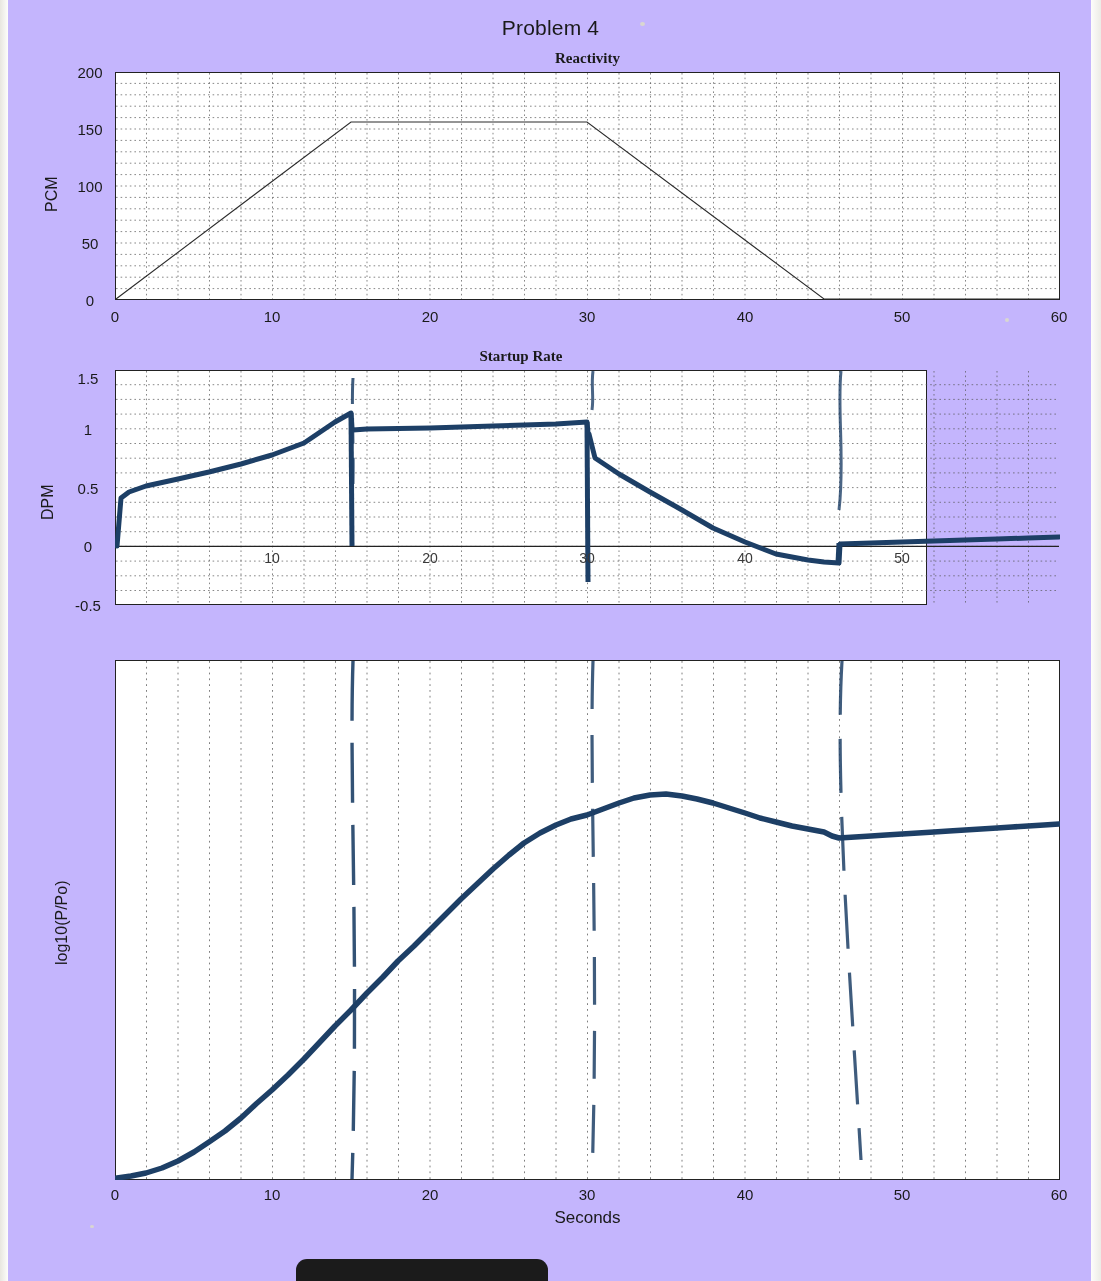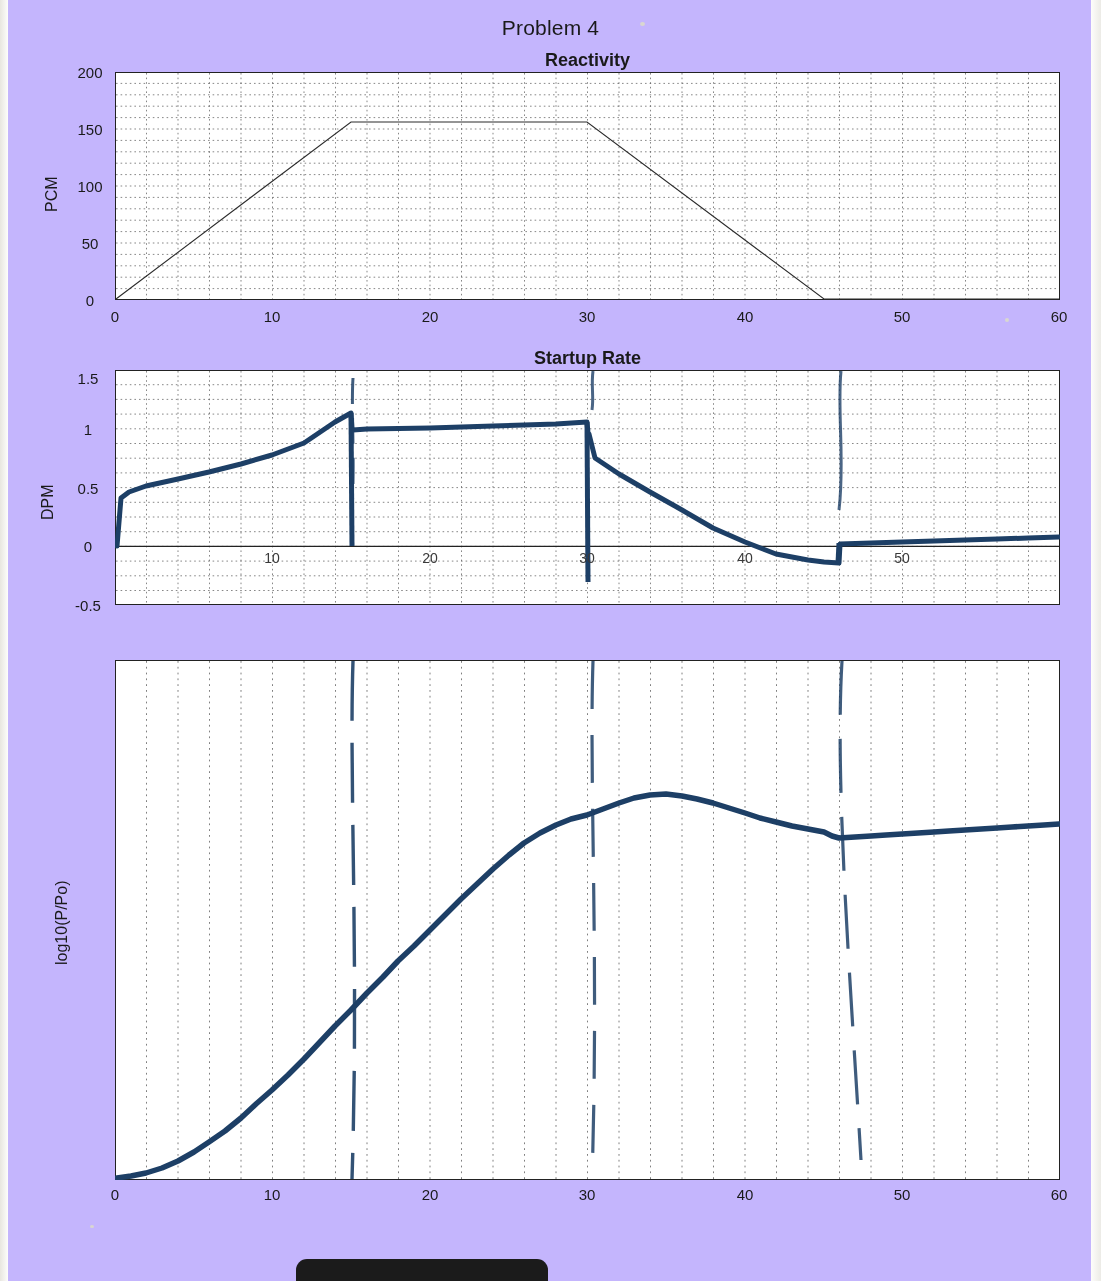--- a/index.html
+++ b/index.html
@@ -44,22 +44,23 @@
   }
   .panel {
     position: absolute;
   }
   .panel-title {
     position: absolute;
     top: -22px;
     left: 0;
     width: 100%;
     text-align: center;
-    font-size: 18px;
+    font-size: 15px;
     font-weight: bold;
+    font-family: Liberation Serif, serif;
   }
   .plotbox {
     position: absolute;
     left: 0; top: 0;
     width: 100%; height: 100%;
     border: 1.2px solid #222;
     box-sizing: border-box;
     background: #ffffff;
   }
   .ylabel {
@@ -190,21 +191,21 @@
     <div class="tick-label-x" style="left:157px; top:236px;">10</div>
     <div class="tick-label-x" style="left:315px; top:236px;">20</div>
     <div class="tick-label-x" style="left:472px; top:236px;">30</div>
     <div class="tick-label-x" style="left:630px; top:236px;">40</div>
     <div class="tick-label-x" style="left:787px; top:236px;">50</div>
     <div class="tick-label-x" style="left:944px; top:236px;">60</div>
 
     <div class="ylabel" style="left:-72px; top:140px; transform:rotate(-90deg);">PCM</div>
   </div>
 
-  <div class="panel" style="left:115px; top:370px; width:945px; height:235px;">
+  <div class="panel" style="left:115px; top:370px; width:812px; height:235px;">
     <div class="panel-title">Startup Rate</div>
     <div class="plotbox"></div>
 
     <svg width="945" height="235" viewBox="0 0 945 235" style="position:absolute;left:0;top:0;">
       <g stroke="#555" stroke-width="0.7" stroke-dasharray="1.6 3">
         <line x1="1" y1="14.7" x2="944" y2="14.7"></line>
         <line x1="1" y1="29.4" x2="944" y2="29.4"></line>
         <line x1="1" y1="44.1" x2="944" y2="44.1"></line>
         <line x1="1" y1="58.8" x2="944" y2="58.8"></line>
         <line x1="1" y1="73.5" x2="944" y2="73.5"></line>
@@ -333,20 +334,21 @@
     <div class="tick-label-x" style="left:0px; top:526px;">0</div>
     <div class="tick-label-x" style="left:157px; top:526px;">10</div>
     <div class="tick-label-x" style="left:315px; top:526px;">20</div>
     <div class="tick-label-x" style="left:472px; top:526px;">30</div>
     <div class="tick-label-x" style="left:630px; top:526px;">40</div>
     <div class="tick-label-x" style="left:787px; top:526px;">50</div>
     <div class="tick-label-x" style="left:944px; top:526px;">60</div>
 
     <div class="ylabel" style="left:-62px; top:305px; transform:rotate(-90deg);">log10(P/Po)</div>
 
+    <div class="xaxis-title" style="left:0; top:548px;">Seconds</div>
   </div>
 
   <div class="bottom-bar"></div>
 
   <div class="speck" style="left:640px; top:22px; width:5px; height:4px;"></div>
   <div class="speck" style="left:1005px; top:318px; width:4px; height:4px;"></div>
   <div class="speck" style="left:90px; top:1225px; width:4px; height:3px;"></div>
 
 </div>
 

